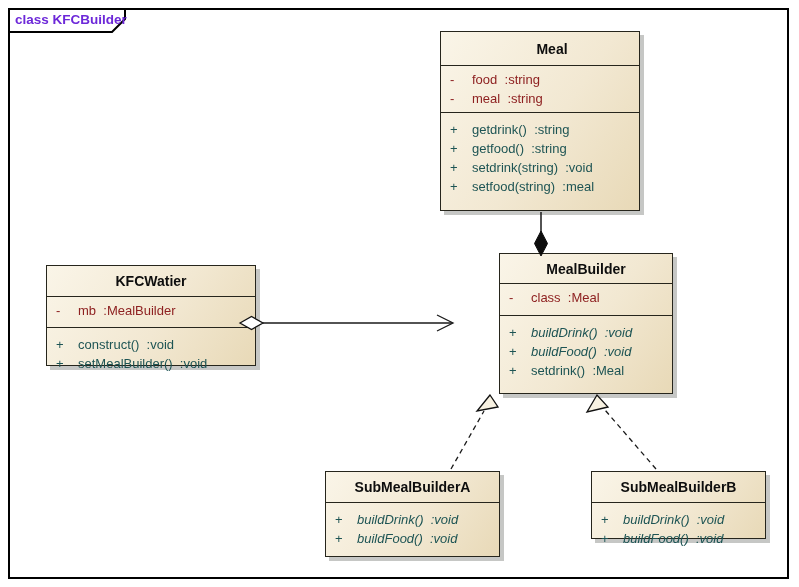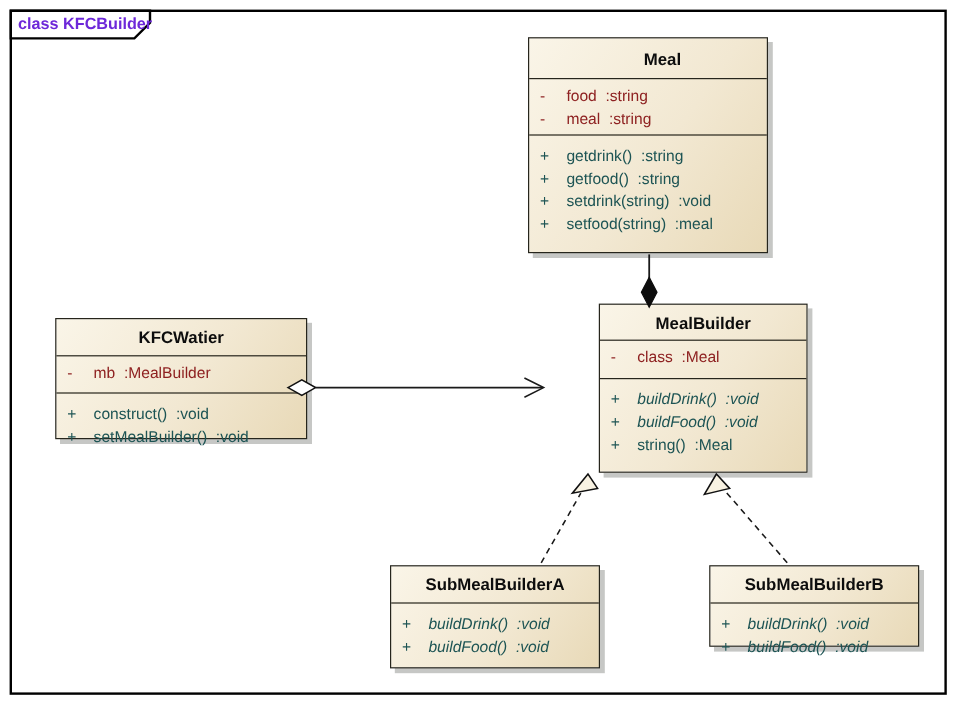--- a/index.html
+++ b/index.html
@@ -128,21 +128,21 @@
     <div class="member meth-row abstract">
       <span class="vis">+</span>
       <span class="txt">buildDrink()  :void</span>
     </div>
     <div class="member meth-row abstract">
       <span class="vis">+</span>
       <span class="txt">buildFood()  :void</span>
     </div>
     <div class="member meth-row">
       <span class="vis">+</span>
-      <span class="txt">string()  :Meal</span>
+      <span class="txt">setdrink()  :Meal</span>
     </div>
   </div>
 </div>
 
 <div class="uml-class box-smba">
   <div class="uml-title">SubMealBuilderA</div>
   <div class="compartment meths">
     <div class="member meth-row abstract">
       <span class="vis">+</span>
       <span class="txt">buildDrink()  :void</span>

